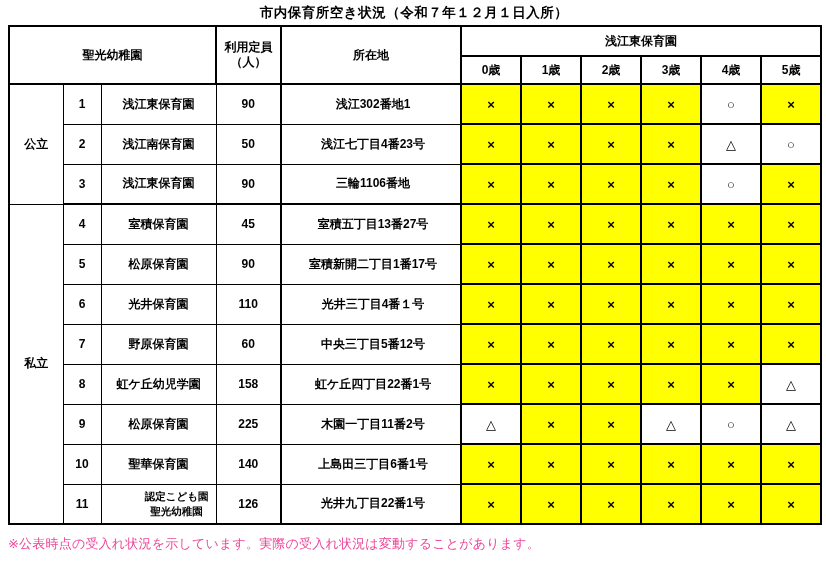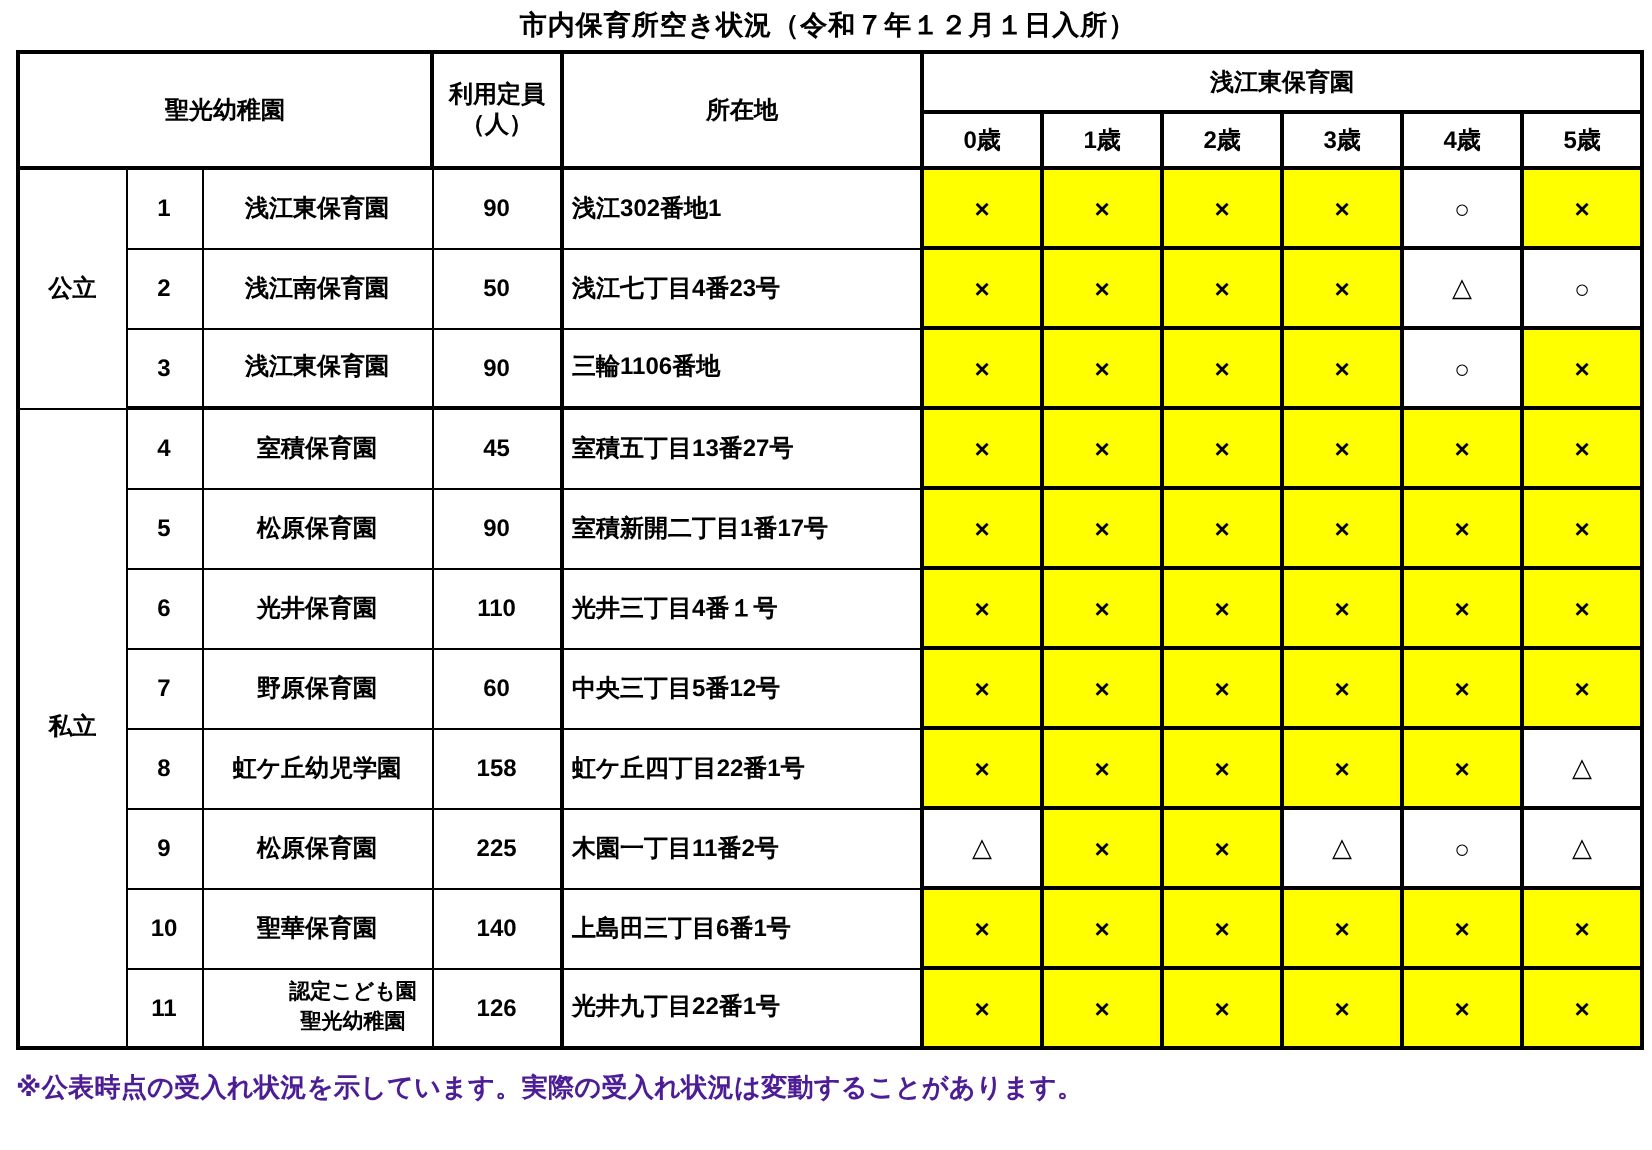--- a/index.html
+++ b/index.html
@@ -49,30 +49,30 @@
   .avail thead tr.h2 { height: 28px; }
   .avail tbody tr { height: 40px; }
 
   
   .b2r { border-right-width: 2px !important; }
   .b2b { border-bottom-width: 2px !important; }
   .age-h { border-width: 2px !important; }
   td.mark { border-width: 2px !important; font-size: 13px; }
 
   td.yl { background: #ffff00; }
-  td.addr { text-align: left; padding-left: 4px; }
+  td.addr { text-align: center; padding-left: 4px; }
   .prewrap { white-space: pre-line; }
   td.name.small { font-size: 10.5px; line-height: 1.4; padding-left: 36px; }
   th.cap { line-height: 1.25; }
 
   .footnote {
     margin-top: 10px;
     font-size: 13px;
-    font-weight: bold;
-    color: #4c1d95;
+    font-weight: normal;
+    color: #ec4899;
     letter-spacing: 0.2px;
   }
 </style>
 </head>
 <body>
 
 <div class="page">
 
   <div class="doc-title">市内保育所空き状況（令和７年１２月１日入所）</div>
 

